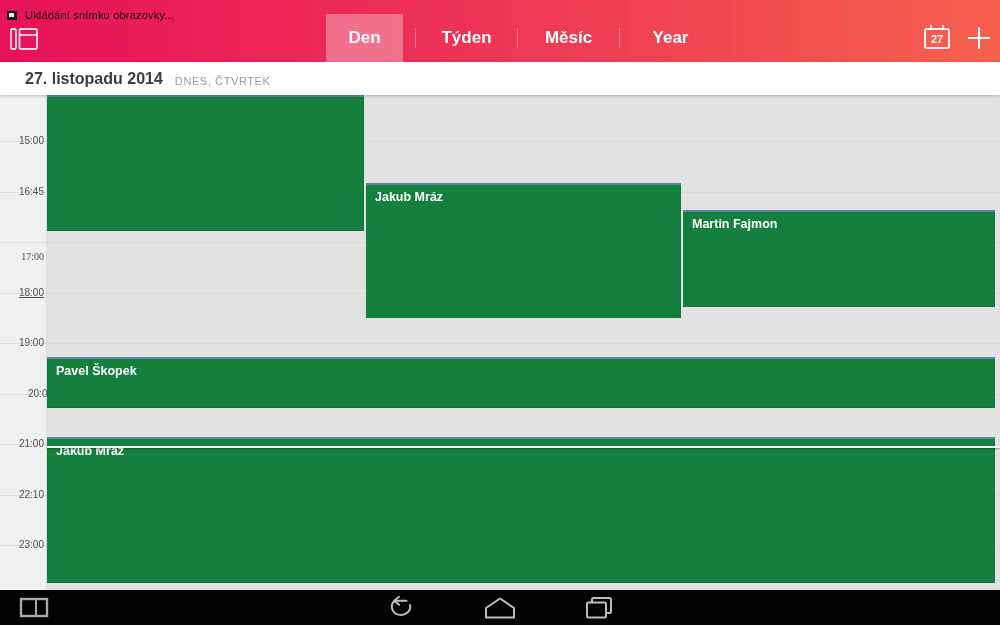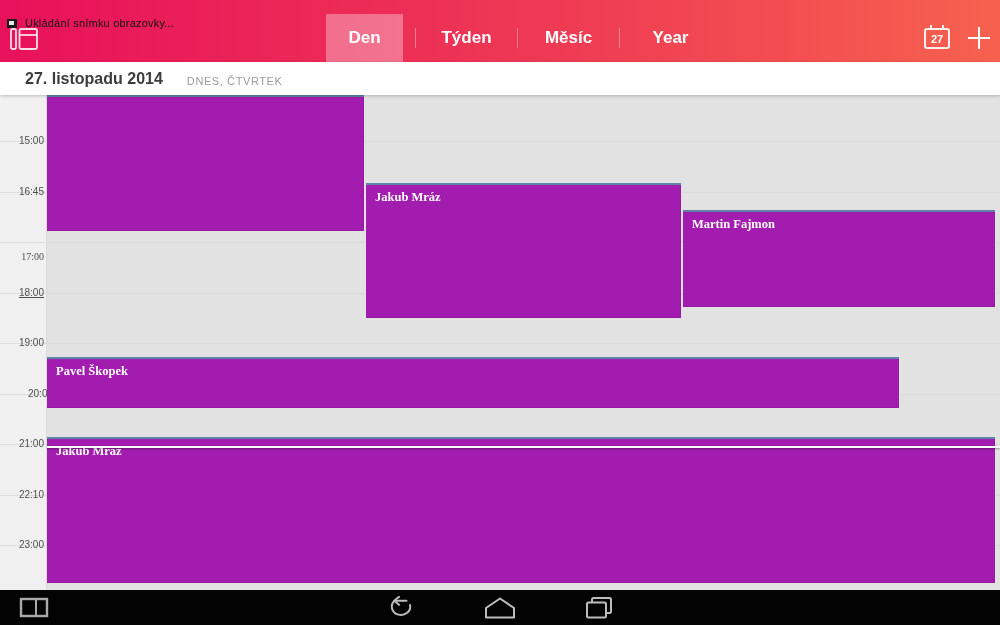--- a/index.html
+++ b/index.html
@@ -5,21 +5,21 @@
   * { margin:0; padding:0; box-sizing:border-box; }
   html,body { width:1000px; height:625px; overflow:hidden; }
   body { font-family:"Liberation Sans", sans-serif; background:#000; }
   .screen { position:relative; width:1000px; height:625px; background:#e3e2e3; }
 
   
   .topbar {
     position:absolute; top:0; left:0; width:1000px; height:62px;
     background:linear-gradient(90deg,#e8115b 0%, #ee3a54 55%, #f6614e 100%);
   }
-  .statusbar { position:absolute; top:16px; left:0; width:100%; height:14px;
+  .statusbar { position:absolute; top:8px; left:0; width:100%; height:14px;
     display:flex; align-items:center; padding-left:7px; }
   .ss-icon { width:10px; height:9px; border:1px solid #1a1a1a; background:#1a1a1a;
     position:relative; margin-right:8px; }
   .ss-icon::after { content:""; position:absolute; left:1px; top:1px; width:5px; height:4px; background:#e9e9e9; }
   .status-text { font-size:11px; color:#111; letter-spacing:.2px; }
 
   .actionbar { position:absolute; top:14px; left:0; width:100%; height:48px; }
   .ab-left-icon { position:absolute; left:10px; top:13px; width:28px; height:24px; cursor:pointer; }
   .tabs { position:absolute; left:326px; top:0; height:48px; display:flex; align-items:stretch;gap:12px; }
   .tab { width:77px; display:flex; align-items:center; justify-content:center;
@@ -34,31 +34,31 @@
   .today-icon::before { left:4px; } .today-icon::after { right:4px; }
   .today-num { font-size:11px; font-weight:bold; color:#fff; margin-top:2px; }
   .plus-icon { position:relative; width:22px; height:22px; cursor:pointer; }
   .plus-icon::before { content:""; position:absolute; left:0; top:10px; width:22px; height:2px; background:#fff; }
   .plus-icon::after { content:""; position:absolute; left:10px; top:0; width:2px; height:22px; background:#fff; }
 
   
   .dateheader { position:absolute; top:62px; left:0; width:100%; height:33px; background:#fff;
     display:flex; align-items:center; padding-left:25px; box-shadow:0 1px 3px rgba(0,0,0,0.22); z-index:5; }
   .dh-title { font-size:16px; font-weight:bold; color:#3c3c3c; }
-  .dh-sub { font-size:11px; color:#9b9b9b; margin-left:24px; margin-top:4px; letter-spacing:.6px; }
+  .dh-sub { font-size:11px; color:#9b9b9b; margin-left:12px; margin-top:4px; letter-spacing:.6px; }
 
   
   .grid { position:absolute; top:95px; left:0; width:1000px; height:495px; background:#e3e2e3; overflow:hidden; }
   .gutter { position:absolute; left:0; top:0; width:47px; height:100%; background:#f1f0f1;
     border-right:1px solid #dcdbdc; }
   .hline { position:absolute; left:0; width:1000px; height:1px; background:#d7d6d7; opacity:.75; }
   .hlabel { position:absolute; left:0; width:44px; text-align:right; font-size:10px; color:#4e4e4e;
     height:18px; line-height:18px; }
-  .event { position:absolute; background:#a21caf; border-top:2px solid #5c84a7;
-    box-shadow:inset -1px -1px 0 rgba(0,0,0,0.08); cursor:pointer;font-family:Liberation Serif, serif; }
+  .event { position:absolute; background:#15803d; border-top:2px solid #5c84a7;
+    box-shadow:inset -1px -1px 0 rgba(0,0,0,0.08); cursor:pointer; }
   .event .ev-title { display:block; padding:5px 0 0 9px; font-size:12.5px; font-weight:bold; color:#fff;
     white-space:nowrap; overflow:hidden; }
   .now-line { position:absolute; left:47px; right:0; height:2px; background:#fdfdfd;
     box-shadow:0 1px 2px rgba(0,0,0,0.35); z-index:4; }
 
   
   .navbar { position:absolute; top:590px; left:0; width:1000px; height:35px; background:#030303; }
   .nav-left { position:absolute; left:18px; top:5px; cursor:pointer; }
   .nav-center { position:absolute; left:0; top:0; width:100%; height:35px;
     display:flex; align-items:center; justify-content:center; gap:66px; }
@@ -127,21 +127,21 @@
       <div class="hlabel" style="top: 390.5px;">22:10</div>
       <div class="hline" style="top: 450px;"></div>
       <div class="hlabel" style="top: 441px;">23:00</div>
       <div class="event" style="left: 47px; top: 0px; width: 317px; height: 136px;"></div>
       <div class="event" style="left: 366px; top: 88px; width: 315px; height: 135px;">
         <span class="ev-title">Jakub Mráz</span>
       </div>
       <div class="event" style="left: 683px; top: 115px; width: 312px; height: 97px;">
         <span class="ev-title">Martin Fajmon</span>
       </div>
-      <div class="event" style="left: 47px; top: 262px; width: 852px; height: 51px;">
+      <div class="event" style="left: 47px; top: 262px; width: 948px; height: 51px;">
         <span class="ev-title">Pavel Škopek</span>
       </div>
       <div class="event" style="left: 47px; top: 342px; width: 948px; height: 146px;">
         <span class="ev-title">Jakub Mráz</span>
       </div>
     </div>
 
   <div class="navbar">
     <div class="nav-left nav-btn">
       <svg width="32" height="25" viewBox="0 0 32 25">

